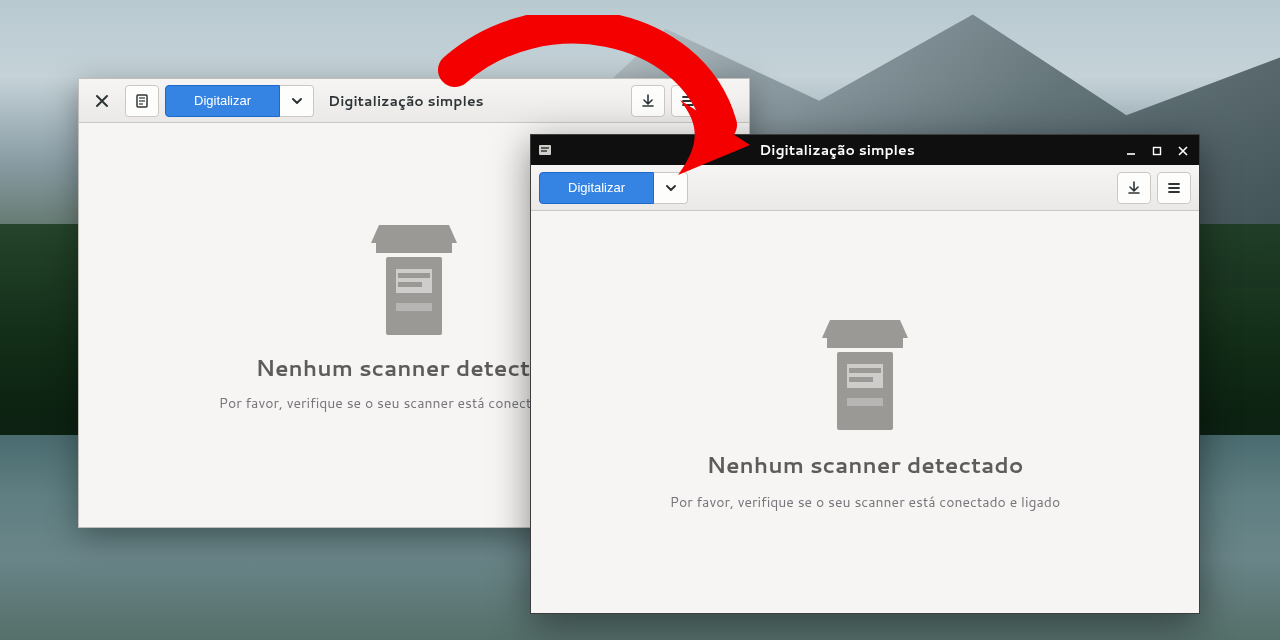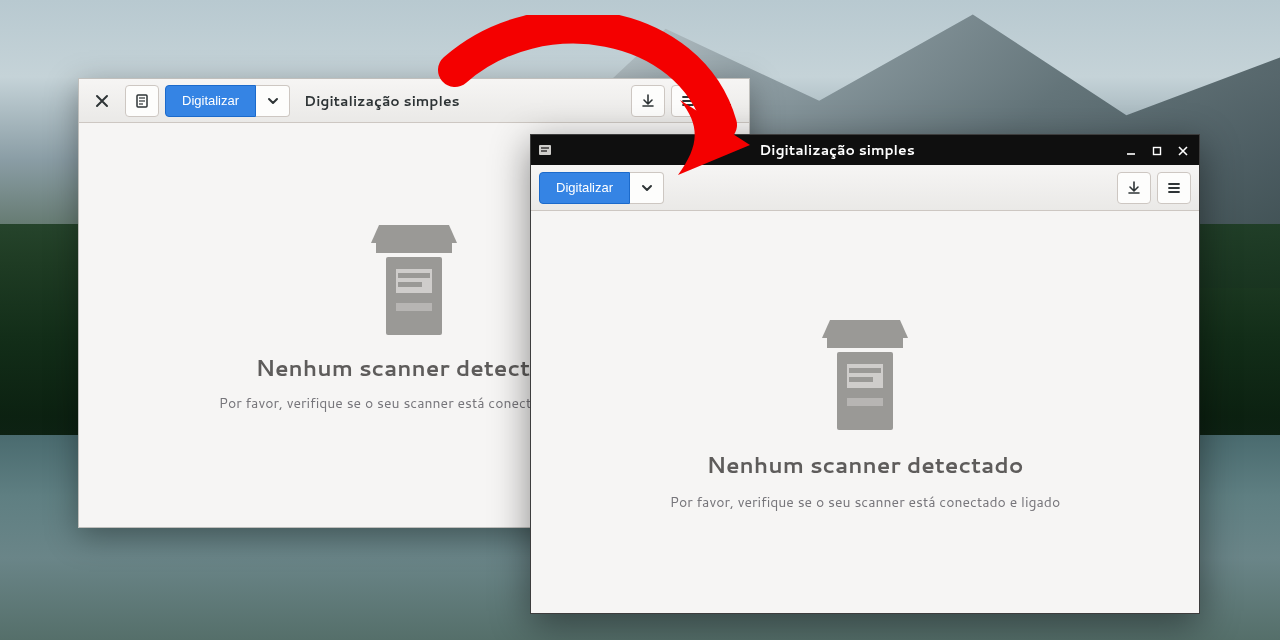--- a/index.html
+++ b/index.html
@@ -56,21 +56,21 @@
     height: 32px; min-width: 34px; padding: 0 8px;
     background: #fdfdfc; border: 1px solid #cdc7c2; border-radius: 4px;
     display: inline-flex; align-items: center; justify-content: center;
     font-size: 13px; color: #2e3436; cursor: pointer;
   }
   .hb-btn.close { border: none; background: transparent; font-size: 15px; }
   .linked { display: flex; }
   .linked > .hb-btn:first-child { border-top-right-radius: 0; border-bottom-right-radius: 0; }
   .linked > .hb-btn:last-child  { border-top-left-radius: 0; border-bottom-left-radius: 0; border-left: none; }
   .hb-btn.primary {
-    background: #3584e4; border-color: #1b6acb; color: #fff; font-weight: 500; padding: 0 16px;
+    background: #3584e4; border-color: #1b6acb; color: #fff; font-weight: 500; padding: 0 28px;
   }
   .hb-title { flex: 1; text-align: left; font-weight: 700; font-size: 14px; color: #2e3436; padding-left: 8px; }
   .hb-spacer { flex: 1; }
   .icon-svg { width: 16px; height: 16px; display: block; }
 
   .content {
     flex: 1; background: #f6f5f4;
     display: flex; flex-direction: column; align-items: center; justify-content: center;
     gap: 10px; padding-bottom: 20px;
   }

